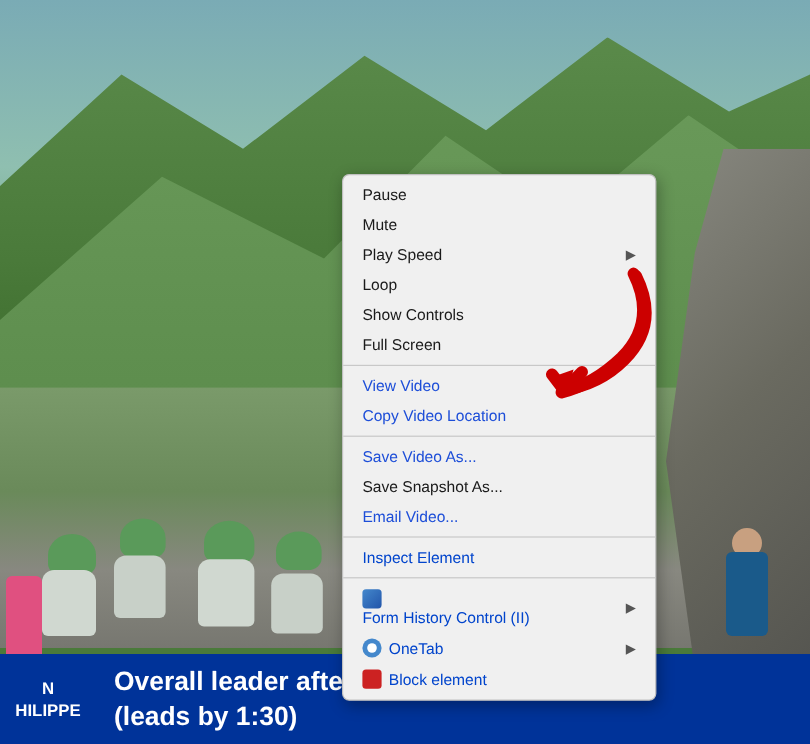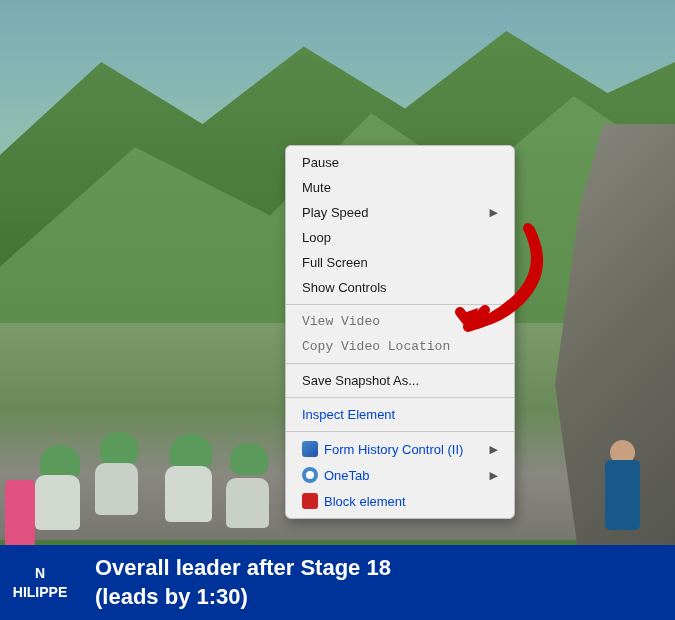--- a/index.html
+++ b/index.html
@@ -231,43 +231,42 @@
       font-size: 22px;
       font-weight: bold;
       line-height: 1.3;
     }
 
     
     .context-menu {
       position: absolute;
       top: 145px;
       left: 285px;
-      width: 230px;
+      width: 262px;
       background: #f0f0f0;
       border: 1px solid #c0c0c0;
       border-radius: 6px;
       box-shadow: 2px 4px 12px rgba(0,0,0,0.3);
       padding: 4px 0;
       z-index: 100;
     }
 
     .menu-item {
       padding: 5px 16px;
       font-size: 13px;
       color: #1a1a1a;
       cursor: pointer;
       display: flex;
       align-items: center;
       justify-content: space-between;
       white-space: nowrap;
     }
 
     .menu-item.disabled {
-      color: #737373;
-      font-family: Liberation Mono, monospace;
+      color: #1d4ed8;
     }
 
     .menu-item.blue {
       color: #0044cc;
     }
 
     .menu-item .arrow {
       font-size: 11px;
       color: #555;
     }
@@ -353,54 +352,64 @@
       </span>
       <span class="arrow">▶</span>
     </div>
     <div class="menu-item">
       <span style="display:flex;align-items:center;">
         <span>Loop</span>
       </span>
     </div>
     <div class="menu-item">
       <span style="display:flex;align-items:center;">
+        <span>Show Controls</span>
+      </span>
+    </div>
+    <div class="menu-item">
+      <span style="display:flex;align-items:center;">
         <span>Full Screen</span>
-      </span>
-    </div>
-    <div class="menu-item">
-      <span style="display:flex;align-items:center;">
-        <span>Show Controls</span>
       </span>
     </div>
     <div class="menu-divider"></div>
     <div class="menu-item disabled">
       <span style="display:flex;align-items:center;">
         <span>View Video</span>
       </span>
     </div>
     <div class="menu-item disabled">
       <span style="display:flex;align-items:center;text-align:right;">
         <span>Copy Video Location</span>
       </span>
     </div>
     <div class="menu-divider"></div>
+    <div class="menu-item disabled">
+      <span style="display:flex;align-items:center;">
+        <span>Save Video As...</span>
+      </span>
+    </div>
     <div class="menu-item">
       <span style="display:flex;">
         <span>Save Snapshot As...</span>
       </span>
     </div>
+    <div class="menu-item disabled">
+      <span style="display:flex;align-items:center;">
+        <span>Email Video...</span>
+      </span>
+    </div>
     <div class="menu-divider"></div>
     <div class="menu-item blue">
       <span style="display:flex;align-items:center;">
         <span>Inspect Element</span>
       </span>
     </div>
     <div class="menu-divider"></div>
     <div class="menu-item blue">
-      <span style="display:flex;align-items:flex-end;">
+      <span style="display:flex;align-items:flex-start;flex-direction:column;">
         <span style="width:16px;height:16px;display:inline-block;margin-right:6px;vertical-align:middle;background:linear-gradient(135deg,#4488cc,#2255aa);border-radius:3px;"></span>
         <span>Form History Control (II)</span>
       </span>
       <span class="arrow">▶</span>
     </div>
     <div class="menu-item blue">
       <span style="display:flex;align-items:flex-end;">
         <span style="width:16px;height:16px;display:inline-block;margin-right:6px;vertical-align:middle;background:#4488cc;border-radius:50%;position:relative;">
           <span style="position:absolute;top:4px;left:4px;width:8px;height:8px;background:white;border-radius:50%;"></span>
         </span>

